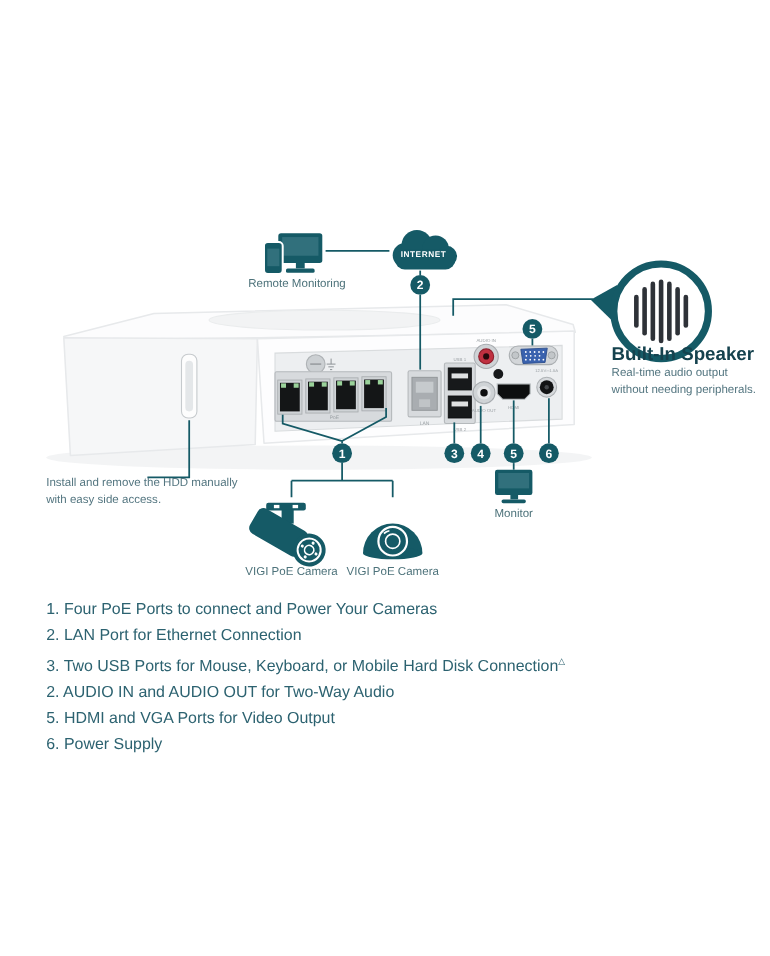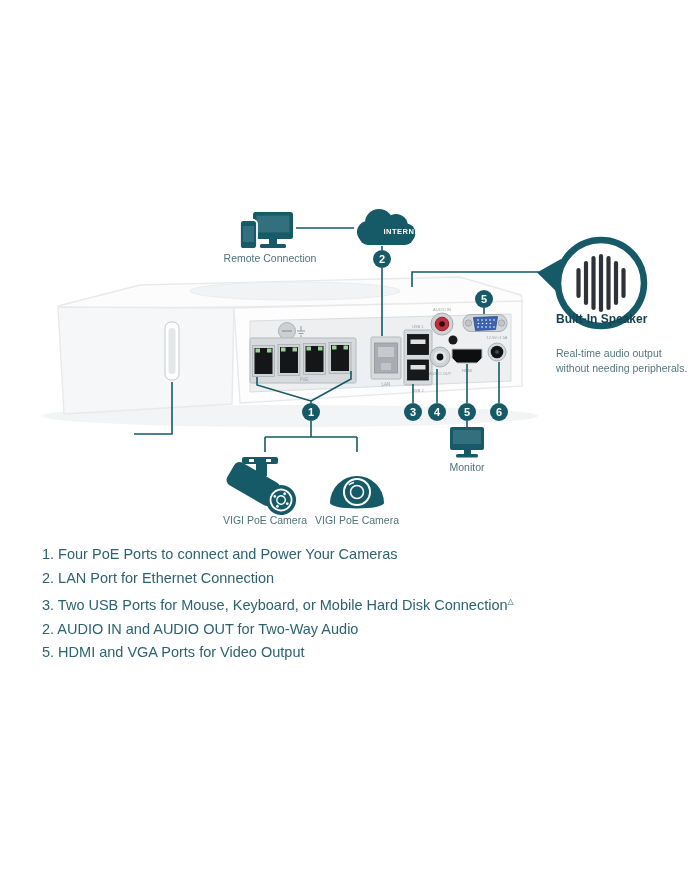--- a/index.html
+++ b/index.html
@@ -2,21 +2,21 @@
 <html><head>
 <meta charset="utf-8">
 <style>
   html,body{margin:0;padding:0;background:#ffffff;}
   .page{position:relative;width:700px;height:869px;background:#ffffff;overflow:hidden;
         font-family:"Liberation Sans", sans-serif;}
   .diagram-svg{position:absolute;left:0;top:0;}
   .abs{position:absolute;}
   .icon-label{font-size:10.5px;color:#4e737b;text-align:center;}
   .cloud-label{font-size:7.5px;font-weight:bold;letter-spacing:.5px;color:#ffffff;text-align:center;}
-  .callout-title{font-size:12px;font-weight:bold;color:#15424e;}
+  .callout-title{font-size:17px;font-weight:bold;color:#15424e;}
   .callout-body{font-size:10.5px;color:#547680;line-height:14.5px;}
   .feature-list{left:42px;top:543px;width:620px;}
   .feature-list ul{list-style:none;margin:0;padding:0;}
   .feature-list li{font-size:14.5px;color:#2c6270;line-height:23.6px;white-space:nowrap;}
   .feature-list sup{font-size:8px;}
   svg text{font-family:"Liberation Sans", sans-serif;}
   .port-label{fill:#9ba1a5;}
 </style>
 </head>
 <body>
@@ -260,44 +260,47 @@
 
     <g>
       <path d="M330,503 A27,27 0 1 1 384,503 Z" fill="#155A66"></path>
       <ellipse cx="357" cy="503" rx="27" ry="5.5" fill="#155A66"></ellipse>
       <circle cx="357" cy="492" r="13" fill="#155A66" stroke="#ffffff" stroke-width="2"></circle>
       <circle cx="357" cy="492" r="6.5" fill="#155A66" stroke="#ffffff" stroke-width="1.5"></circle>
       <path d="M349,485 A10.5,10.5 0 0 1 354,482.5" stroke="#ffffff" stroke-width="1.6" fill="none"></path>
     </g>
   </svg>
 
-  <div class="abs icon-label" style="left:195px;top:252px;width:150px;">Remote Connection</div>
-
-  <div class="abs cloud-label" style="left:345px;top:227px;width:80px;text-align:right;">INTERNET</div>
+  <div class="abs icon-label" style="left:195px;top:252px;width:150px;">Remote Monitoring</div>
+
+  <div class="abs cloud-label" style="left:345px;top:227px;width:80px;">INTERNET</div>
 
   <div class="abs" style="left:556px;top:312px;width:144px;">
     <div class="callout-title">Built-In Speaker</div>
-    <div class="callout-body" style="margin-top:20px;">
+    <div class="callout-body" style="margin-top:0;">
       <div>Real-time audio output</div>
       <div>without needing peripherals.</div>
     </div>
   </div>
 
   <div class="abs" style="left:42px;top:428px;width:220px;">
     <div class="callout-body" style="margin-top:4px;">
+      <div>Install and remove the HDD manually</div>
+      <div>with easy side access.</div>
     </div>
   </div>
 
   <div class="abs icon-label" style="left:195px;top:514px;width:140px;">VIGI PoE Camera</div>
   <div class="abs icon-label" style="left:287px;top:514px;width:140px;">VIGI PoE Camera</div>
   <div class="abs icon-label" style="left:427px;top:461px;width:80px;">Monitor</div>
 
   <div class="abs feature-list">
     <ul>
       <li><span>1. Four PoE Ports to connect and Power Your Cameras</span></li>
       <li><span>2. LAN Port for Ethernet Connection</span></li>
       <li><span>3. Two USB Ports for Mouse, Keyboard, or Mobile Hard Disk Connection</span><sup>△</sup></li>
       <li><span>2. AUDIO IN and AUDIO OUT for Two-Way Audio</span></li>
       <li><span>5. HDMI and VGA Ports for Video Output</span></li>
+      <li><span>6. Power Supply</span></li>
     </ul>
   </div>
 
 </div>
 
 </body></html>

